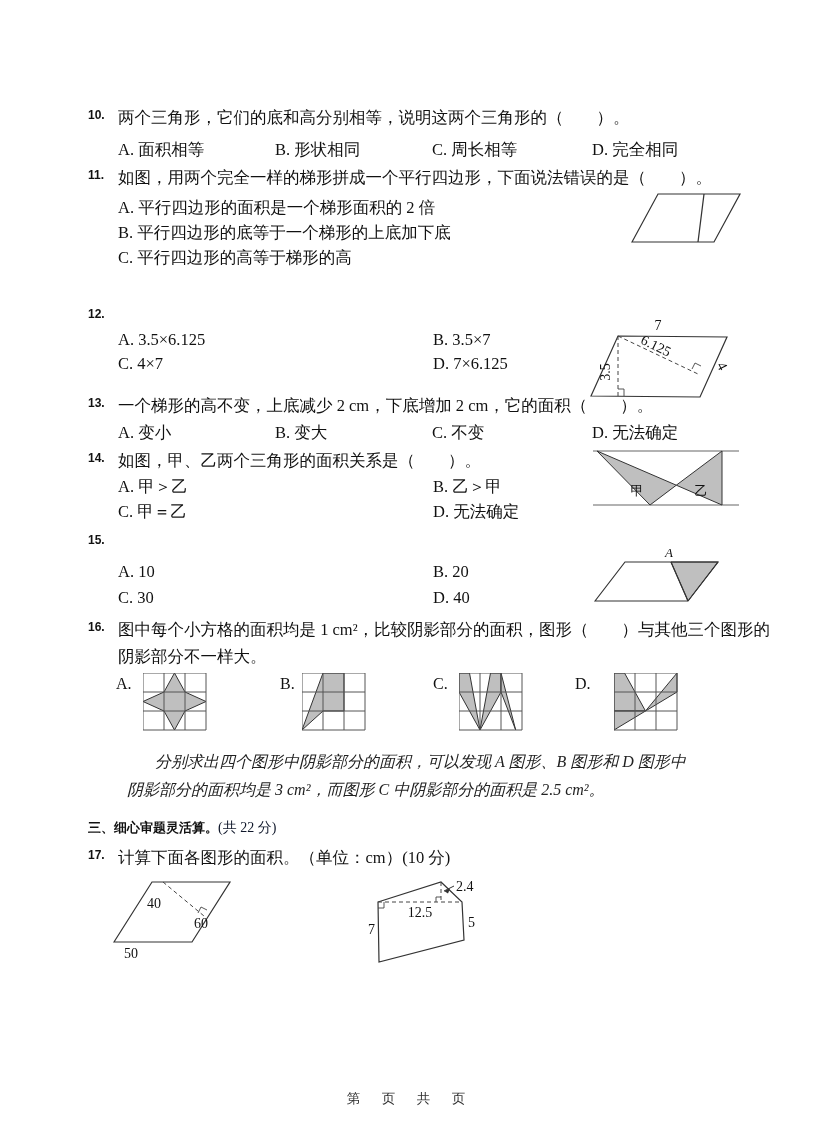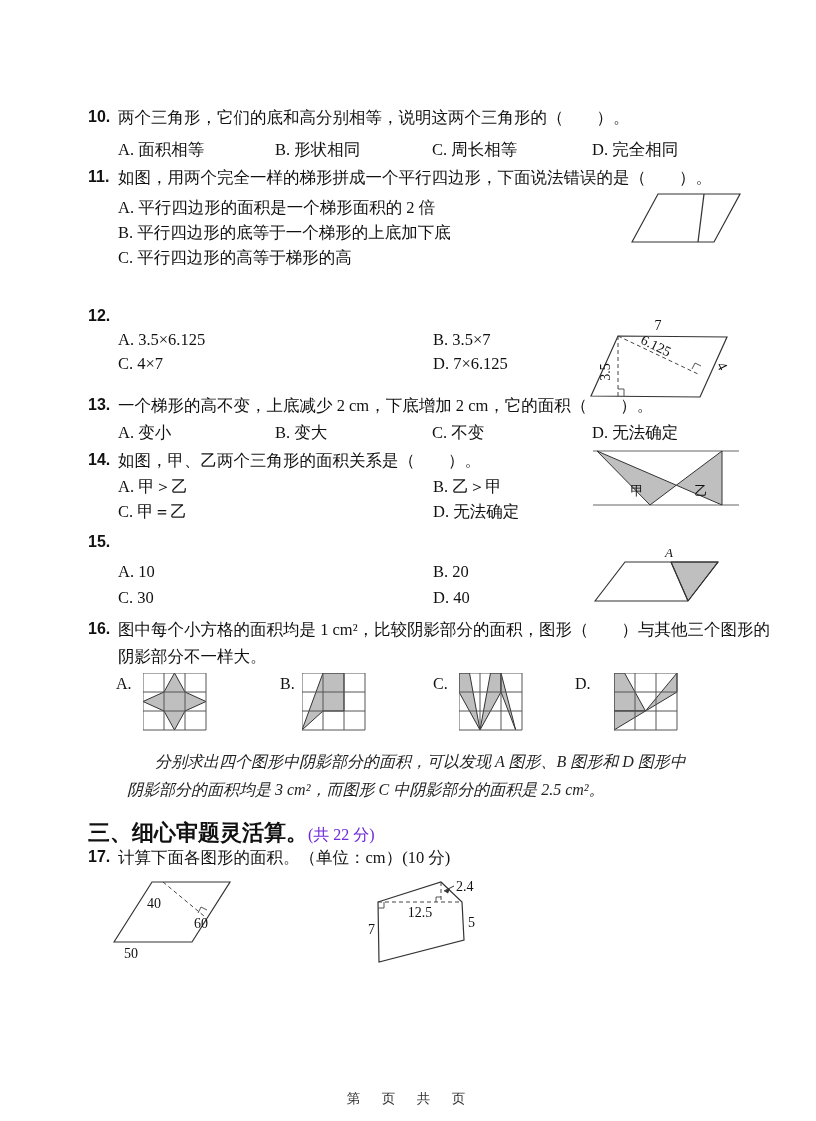--- a/index.html
+++ b/index.html
@@ -1,26 +1,26 @@
 <!DOCTYPE html>
 <html><head>
 <meta charset="utf-8">
 <style>
   html,body{margin:0;padding:0;background:#ffffff;}
   .page{position:relative;width:816px;height:1121px;background:#fff;overflow:hidden;
         font-family:"Liberation Serif","DejaVu Serif",serif;color:#1a1a1a;}
   .abs{position:absolute;white-space:nowrap;}
   .qnum{font-family:"Liberation Sans","DejaVu Sans",sans-serif;font-weight:bold;
-        font-size:16px;color:#111;}
+        font-size:12px;color:#111;}
   .stem{font-size:16.5px;line-height:22px;color:#111;}
   .opt{font-size:16.5px;color:#111;}
   .note{font-size:16px;font-style:italic;color:#222;text-align:center;}
   .sec-title{font-family:"Liberation Sans","DejaVu Sans",sans-serif;font-weight:bold;
-        font-size:22px;color:#111;}
-  .sec-score{font-size:16px;color:#6d28d9;font-weight:normal;
+        font-size:13px;color:#111;}
+  .sec-score{font-size:14px;color:#0f172a;font-weight:normal;
         font-family:"Liberation Serif","DejaVu Serif",serif;}
   .gridlabel{font-size:16px;color:#111;}
   .footer{font-size:13.5px;color:#333;letter-spacing:4px;}
   svg{display:block;}
   svg text{font-family:"Liberation Serif","DejaVu Serif",serif;fill:#111;}
   .shape{fill:none;stroke:#333;stroke-width:1.2;}
   .shaded{fill:#bfbfbf;stroke:#333;stroke-width:1;}
   .dash{fill:none;stroke:#444;stroke-width:1;stroke-dasharray:4 3;}
   .gline{stroke:#555;stroke-width:1;}
   .mark{fill:none;stroke:#444;stroke-width:0.9;}

